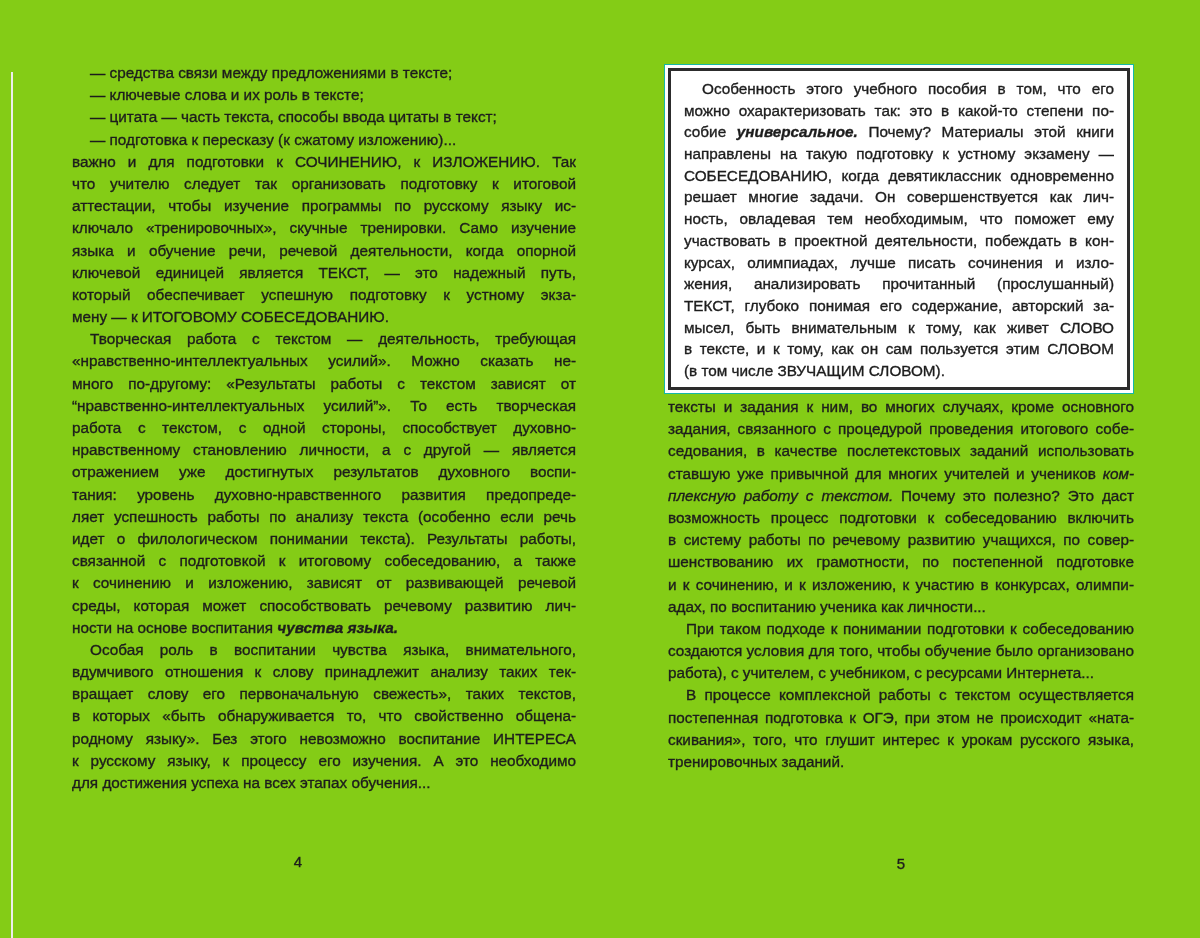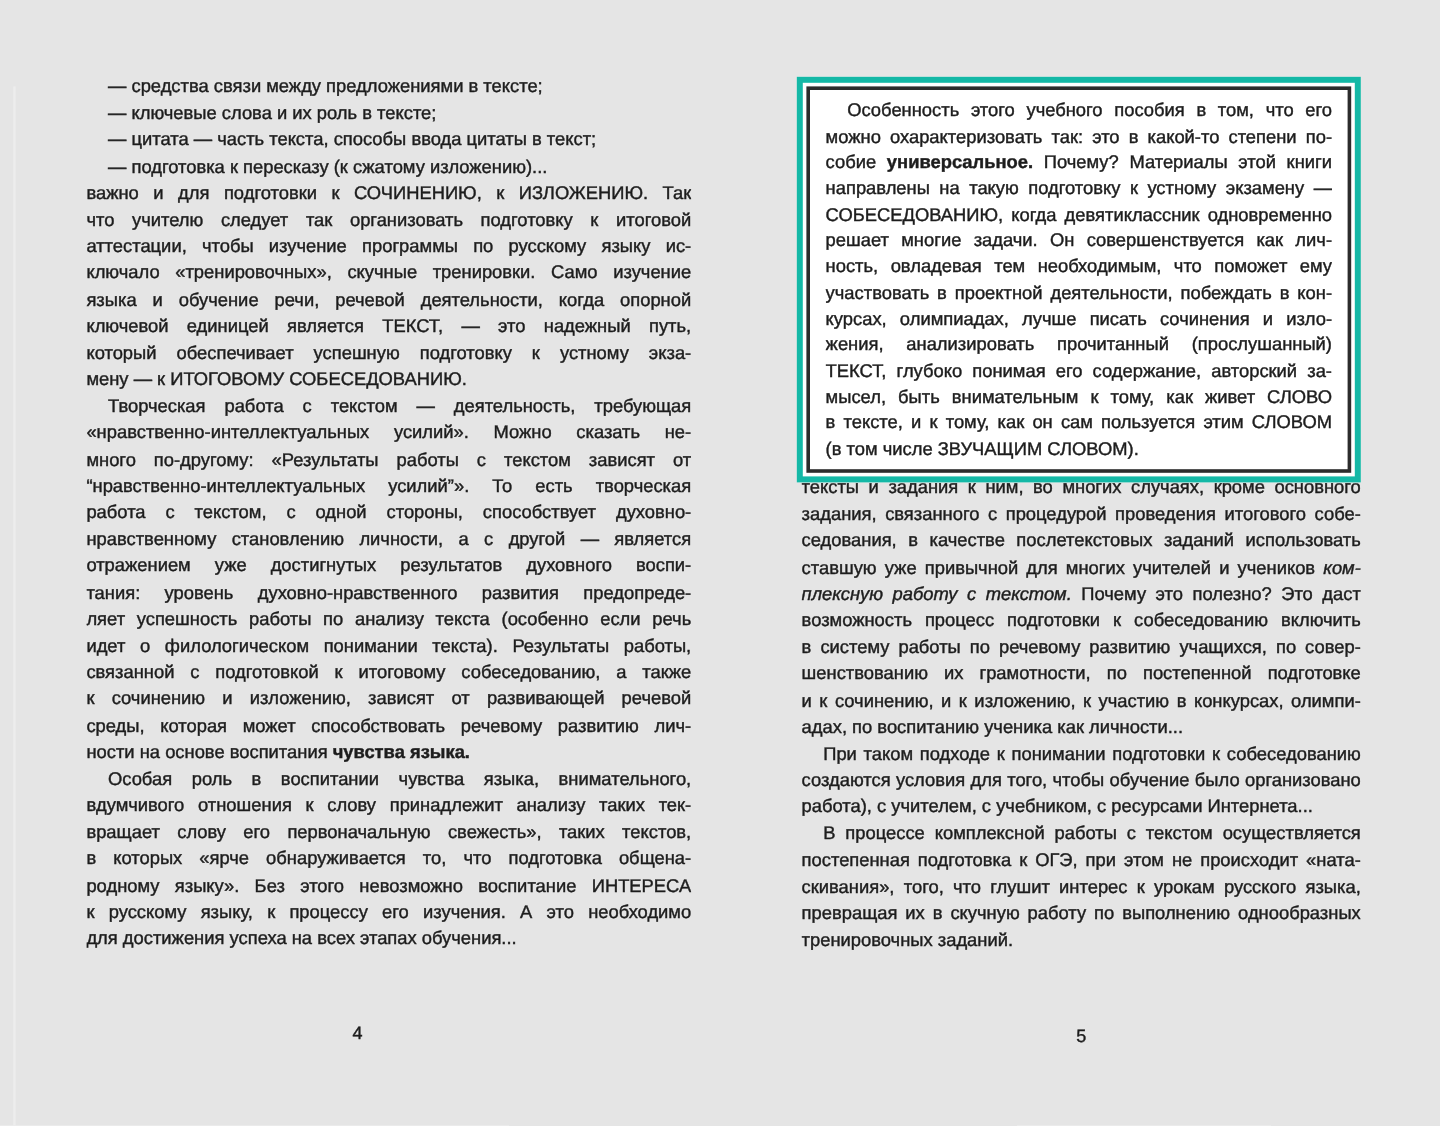--- a/index.html
+++ b/index.html
@@ -3,38 +3,38 @@
 <meta charset="utf-8">
 <style>
   html,body{margin:0;padding:0;}
   body{
     width:1200px;height:938px;position:relative;overflow:hidden;
     background:#ffffff;color:#1d1d1d;
     font-family:"Liberation Sans","DejaVu Sans",sans-serif;
     font-size:15.3px;
     -webkit-text-stroke:.35px currentColor;
   }
-  .stage{position:absolute;inset:0;background:#e5e5e5;}
+  .stage{position:absolute;inset:0;background:#84cc16;}
   .scan-edge{position:absolute;left:11px;top:72px;bottom:0;width:2px;background:#ededed;}
   .col{position:absolute;}
   .left-col{left:72px;top:62px;width:504px;}
   .right-col{left:668px;top:396px;width:466px;}
   .line{
     text-align:justify;text-align-last:justify;
     line-height:22.2px;height:22.2px;overflow:hidden;
     hyphens:none;
   }
   .no-just{text-align-last:left;}
   .indent{text-indent:18px;}
   .b{font-weight:normal;}
   .i{font-style:italic;}
-  .bi{font-weight:bold;}
+  .bi{font-weight:bold;font-style:italic;}
   .box{
     position:absolute;left:664px;top:64px;width:470px;
-    border:5px solid #14b8a6;padding:3px;background:#fff;box-sizing:border-box;
+    border:1px solid #14b8a6;padding:3px;background:#fff;box-sizing:border-box;
   }
   .box-inner{border:3px solid #2c2c2c;padding:7px 13px 5px 13px;}
   .box-inner .line{line-height:21.7px;height:21.7px;}
   .pagenum{
     position:absolute;text-align:center;font-size:15px;height:22px;line-height:22px;
   }
   .pagenum.left{left:72px;top:851px;width:504px;transform:translateX(-26px);}
   .pagenum.right{left:668px;top:853px;width:466px;}
 </style>
 </head>
@@ -73,21 +73,21 @@
         <div class="line">идет о филологическом понимании текста). Результаты работы,</div>
         <div class="line">связанной с подготовкой к итоговому собеседованию, а также</div>
         <div class="line">к сочинению и изложению, зависят от развивающей речевой</div>
         <div class="line">среды, которая может способствовать речевому развитию лич-</div>
         <div class="line no-just">ности на основе воспитания <span class="bi">чувства языка.</span></div>
       </div>
       <div class="block">
         <div class="line indent">Особая роль в воспитании чувства языка, внимательного,</div>
         <div class="line">вдумчивого отношения к слову принадлежит анализу таких тек-</div>
         <div class="line">вращает слову его первоначальную свежесть», таких текстов,</div>
-        <div class="line">в которых «ярче обнаруживается то, что подготовка общена-</div>
+        <div class="line">в которых «быть обнаруживается то, что свойственно общена-</div>
         <div class="line">родному языку». Без этого невозможно воспитание ИНТЕРЕСА</div>
         <div class="line">к русскому языку, к процессу его изучения. А это необходимо</div>
         <div class="line no-just">для достижения успеха на всех этапах обучения...</div>
       </div>
     </section>
 
   <div class="pagenum left">4</div>
 
   <aside class="box">
     <div class="box-inner" id="box-lines">
@@ -125,19 +125,18 @@
       </div>
       <div class="block">
         <div class="line indent">При таком подходе к понимании подготовки к собеседованию</div>
         <div class="line">создаются условия для того, чтобы обучение было организовано</div>
         <div class="line no-just">работа), с учителем, с учебником, с ресурсами Интернета...</div>
       </div>
       <div class="block">
         <div class="line indent">В процессе комплексной работы с текстом осуществляется</div>
         <div class="line">постепенная подготовка к ОГЭ, при этом не происходит «ната-</div>
         <div class="line">скивания», того, что глушит интерес к урокам русского языка,</div>
-        <div class="line">превращая их в скучную работу по выполнению однообразных</div>
         <div class="line no-just">тренировочных заданий.</div>
       </div>
     </section>
 
   <div class="pagenum right">5</div>
 </div>
 
 </body></html>

